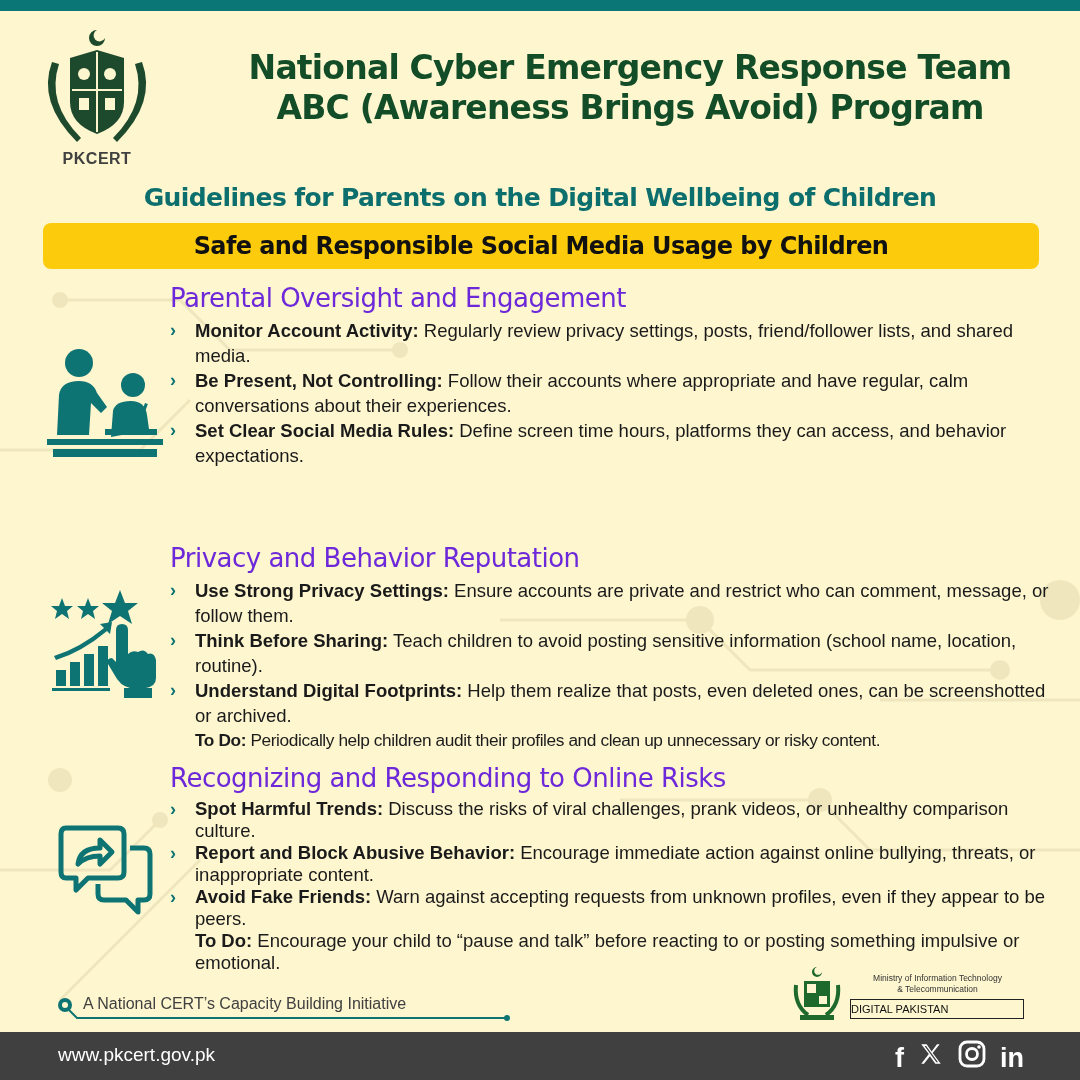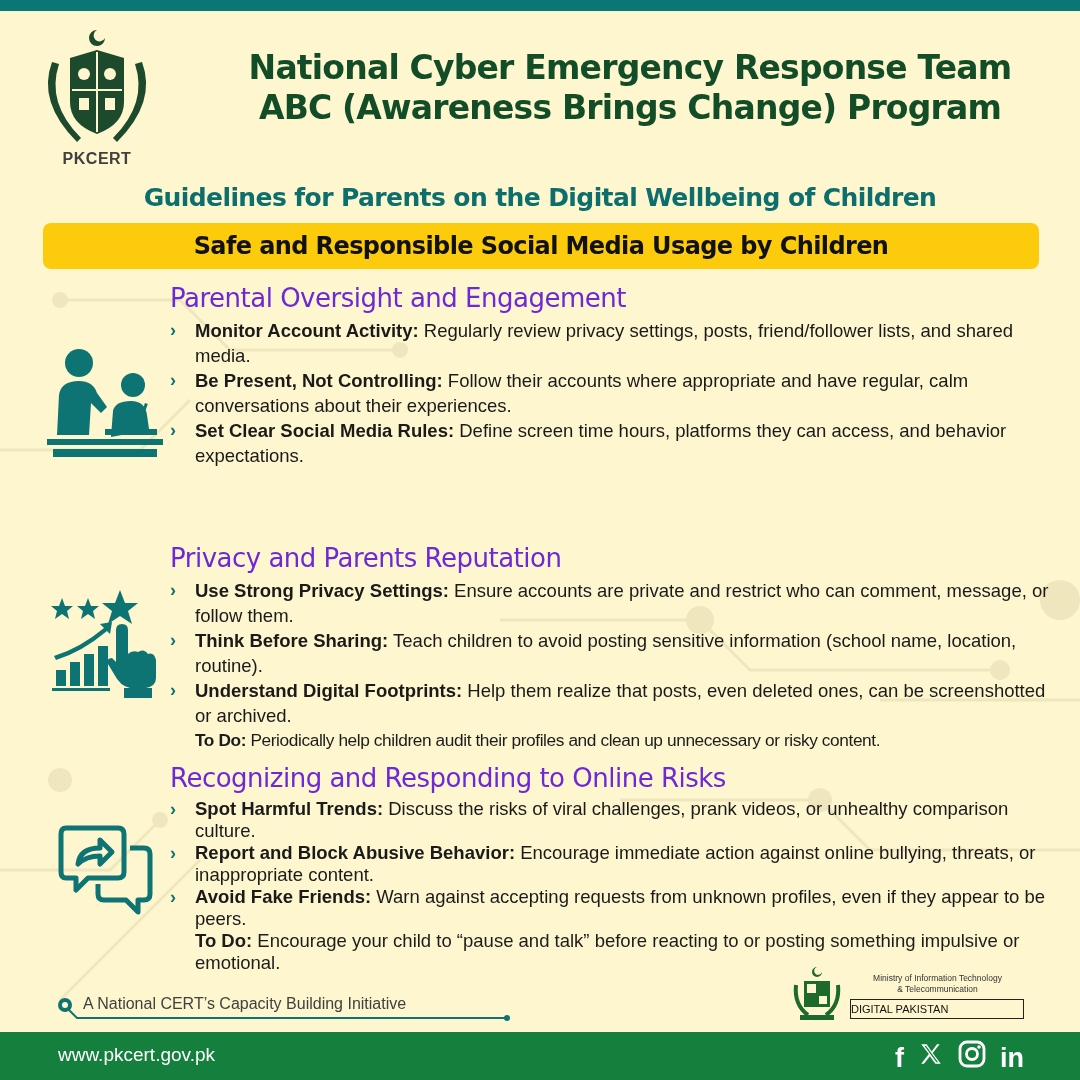--- a/index.html
+++ b/index.html
@@ -30,21 +30,21 @@
   .item b { font-weight: bold; }
   .todo { padding-left: 25px; font-size: 18.5px; line-height: 25px; }
   .todo.compact { font-size: 17.3px; letter-spacing: -0.4px; }
   .sec-icon { position: absolute; }
   .tagline { position: absolute; left: 55px; top: 993px; width: 460px; height: 30px; }
   .tagline span { position: absolute; left: 28px; top: 2px; font-size: 16px; color: #404040; }
   .ministry { position: absolute; left: 790px; top: 965px; width: 245px; height: 60px; }
   .ministry .mtext { position: absolute; left: 60px; top: 8px; width: 175px; text-align: center; font-size: 8.5px; color: #333; line-height: 11px; }
   .ministry .dp { position: absolute; left: 60px; top: 34px; width: 172px; height: 18px; border: 1.5px solid #222; background: #fdf6cf;
     text-align: left; font-weight: normal; font-size: 11px; line-height: 18px; color: #111; }
-  .footer { position: absolute; left: 0; top: 1032px; width: 1080px; height: 48px; background: #15803d; }
+  .footer { position: absolute; left: 0; top: 1032px; width: 1080px; height: 48px; background: #404040; }
   .footer .url { position: absolute; left: 58px; top: 12px; font-size: 19px; color: #fff; }
   .social { position: absolute; right: 56px; top: 8px; display: flex; gap: 14px; align-items: center; }
   .social .s { color: #fff; font-weight: bold; font-size: 27px; line-height: 32px; }
 </style>
 </head>
 <body>
 
 <svg class="bg-circuit" width="1080" height="1080">
   <g stroke="#efe6bd" stroke-width="3" fill="none">
     <path d="M60 300 L180 300 L230 350 L400 350"></path>
@@ -86,21 +86,21 @@
         <circle cx="78" cy="52" r="6"></circle>
       <rect x="47" y="76" width="10" height="12"></rect>
         <rect x="73" y="76" width="10" height="12"></rect>
     </g>
   </svg>
   <div class="logo-text">PKCERT</div>
 </div>
 
 <div class="main-title">
   <div class="l1">National Cyber Emergency Response Team</div>
-  <div class="l2">ABC (Awareness Brings Change) Program</div>
+  <div class="l2">ABC (Awareness Brings Avoid) Program</div>
 </div>
 
 <div class="subtitle">Guidelines  for Parents on the Digital Wellbeing of Children</div>
 
 <div class="banner">
   <span>Safe and Responsible Social Media Usage by Children</span>
 </div>
 
 <svg class="sec-icon" style="left:45px; top:345px;" width="120" height="120" viewBox="0 0 120 120">
   <g fill="#0e7373">
@@ -130,21 +130,21 @@
       <rect x="20" y="72" width="10" height="24"></rect>
     <rect x="34" y="64" width="10" height="32"></rect>
       <rect x="48" y="56" width="10" height="40"></rect>
     <rect x="2" y="98" width="58" height="3"></rect>
     <path d="M4 66 Q30 58 54 38 L50 34 L62 32 L60 44 L57 41 Q32 62 6 70 Z"></path>
     <path d="M66 40 Q66 34 72 34 Q78 34 78 40 L78 64 Q82 60 88 62 Q94 58 98 64 Q104 62 106 70 L106 88 Q106 96 96 98 L80 98 Q70 96 64 84 L58 74 Q56 68 62 68 L66 72 Z"></path>
     <rect x="74" y="98" width="28" height="10"></rect>
   </g>
 </svg>
 <div class="section" style="top:543px;">
-  <h2 style="margin-bottom:5px;">Privacy and Parents Reputation</h2>
+  <h2 style="margin-bottom:5px;">Privacy and Behavior Reputation</h2>
   <div class="item"><span class="chev">›</span><b>Use Strong Privacy Settings:</b><span> Ensure accounts are private and restrict who can comment, message, or follow them.</span></div>
   <div class="item"><span class="chev">›</span><b>Think Before Sharing:</b><span> Teach children to avoid posting sensitive information (school name, location, routine).</span></div>
   <div class="item"><span class="chev">›</span><b>Understand Digital Footprints:</b><span> Help them realize that posts, even deleted ones, can be screenshotted or archived.</span></div>
   <div class="todo compact"><b>To Do:</b><span> Periodically help children audit their profiles and clean up unnecessary or risky content.</span></div>
 </div>
 
 <svg class="sec-icon" style="left:58px; top:822px;" width="96" height="96" viewBox="0 0 96 96">
   <g fill="none" stroke="#0e7373" stroke-width="5" stroke-linejoin="round">
     <path d="M8 6 H60 Q66 6 66 12 V50 Q66 56 60 56 H30 L18 68 V56 H8 Q3 56 3 50 V12 Q3 6 8 6 Z"></path>
     <path d="M72 26 H86 Q92 26 92 32 V72 Q92 78 86 78 H80 V90 L68 78 H46 Q40 78 40 72 V62"></path>

